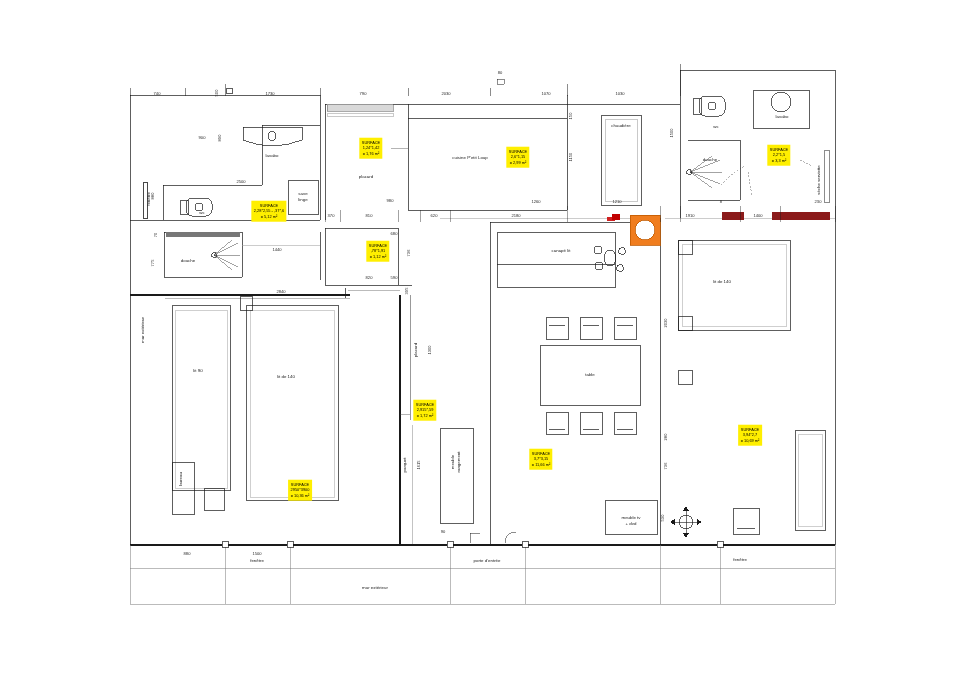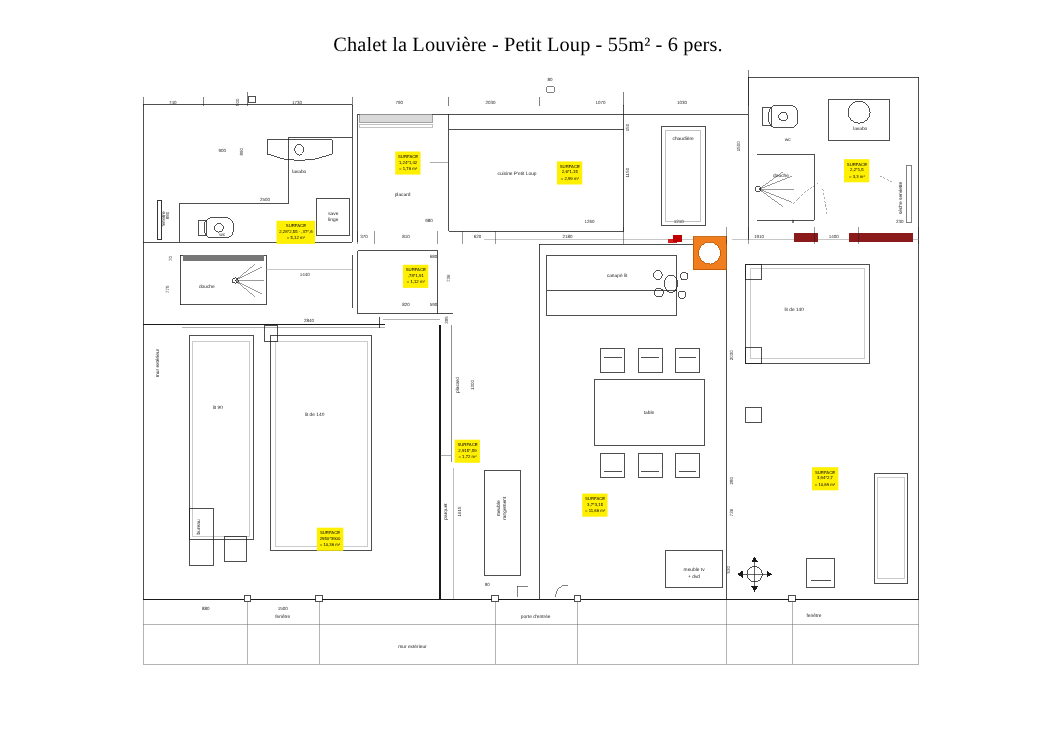--- a/index.html
+++ b/index.html
@@ -61,21 +61,20 @@
     transform: translate(-50%, -50%);
     text-align: center;
   }
   .surf b { font-weight: normal; display: block; }
 </style>
 </head>
 <body>
 
 <div id="page">
 
-  <div id="title">Chalet la Louvière - Petit Loup - 55m² - 6 pers.</div>
 
   <svg id="plan" viewBox="0 0 960 679" xmlns="http://www.w3.org/2000/svg">
     <g fill="none" stroke="#1a1a1a" stroke-width="0.7" shape-rendering="crispEdges">
 
       <path d="M130,95 L320,95"></path>
       <path d="M130,95 L130,545"></path>
       <path d="M130,545 L835,545"></path>
       <path d="M320,95 L320,104"></path>
 
       <path d="M325,104 L408,104"></path>

